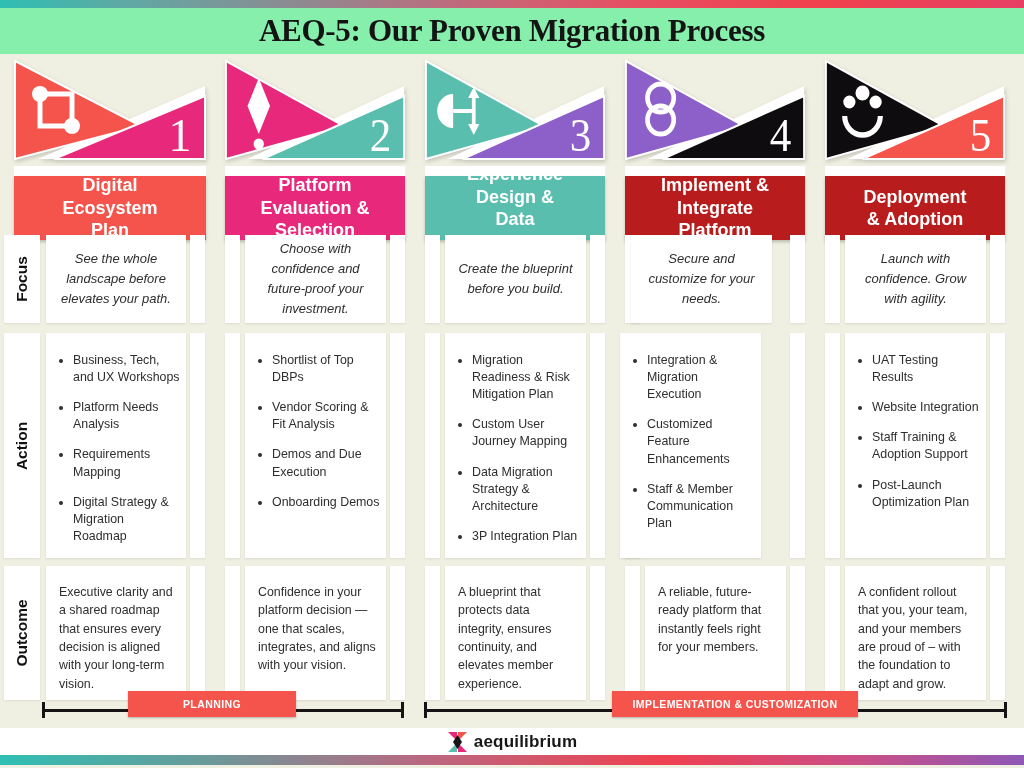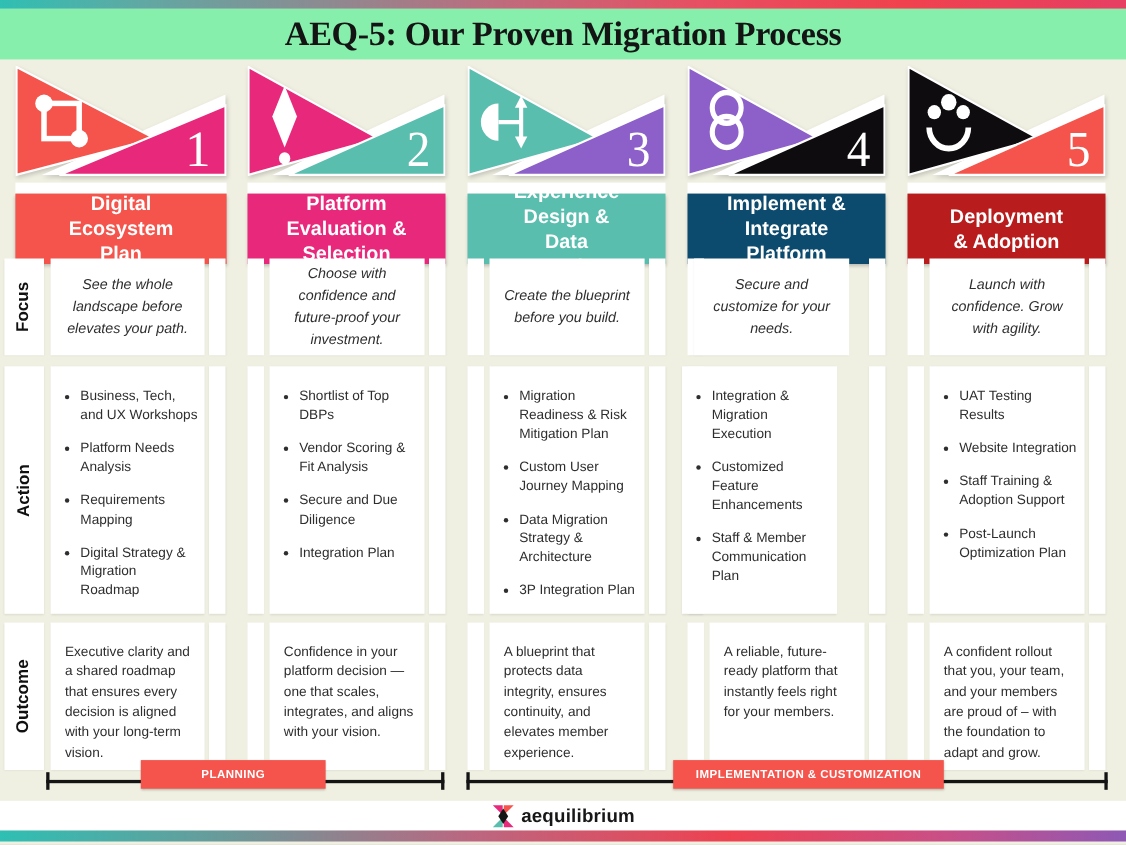--- a/index.html
+++ b/index.html
@@ -116,21 +116,21 @@
       <polygon points="191,26 24,99 191,99" fill="#ffffff"></polygon>
       <polygon points="1,1 127,66 1,99" stroke="#ffffff" stroke-width="2" fill="#8C5FC9"></polygon>
       <polygon points="191,36 40,99 191,99" stroke="#ffffff" stroke-width="2" fill="#0E0C0E"></polygon>
       <g>
         <circle cx="38" cy="38" r="14" fill="none" stroke="#fff" stroke-width="5"></circle>
         <circle cx="38" cy="60" r="14" fill="none" stroke="#fff" stroke-width="5"></circle>
       </g>
       <text class="flag-num" x="166" y="91" font-size="46" fill="#ffffff" text-anchor="middle">4</text>
     </svg>
     <div class="gapbar"></div>
-    <div class="titlebar" style="background: #0c4a6e; justify-content: center;">
+    <div class="titlebar" style="background: #b91c1c; justify-content: center;">
       <span>Implement &amp; Integrate Platform</span>
     </div>
   </div>
 
   <div class="col col5">
     <svg class="flag" viewBox="0 0 192 106" preserveAspectRatio="none">
       <polygon points="191,26 24,99 191,99" fill="#ffffff"></polygon>
       <polygon points="1,1 127,66 1,99" stroke="#ffffff" stroke-width="2" fill="#0E0C0E"></polygon>
       <polygon points="191,36 40,99 191,99" stroke="#ffffff" stroke-width="2" fill="#F4544B"></polygon>
       <g>
@@ -195,22 +195,22 @@
         <li>Business, Tech, and UX Workshops</li>
         <li>Platform Needs Analysis</li>
         <li>Requirements Mapping</li>
         <li>Digital Strategy &amp; Migration Roadmap</li>
       </ul>
     </div>
     <div class="card action-card" style="left:245px;width:141px">
       <ul>
         <li>Shortlist of Top DBPs</li>
         <li>Vendor Scoring &amp; Fit Analysis</li>
-        <li>Secure and Due Diligence</li>
-        <li>Integration Plan</li>
+        <li>Demos and Due Execution</li>
+        <li>Onboarding Demos</li>
       </ul>
     </div>
     <div class="card action-card" style="left:445px;width:141px">
       <ul>
         <li>Migration Readiness &amp; Risk Mitigation Plan</li>
         <li>Custom User Journey Mapping</li>
         <li>Data Migration Strategy &amp; Architecture</li>
         <li>3P Integration Plan</li>
       </ul>
     </div>

